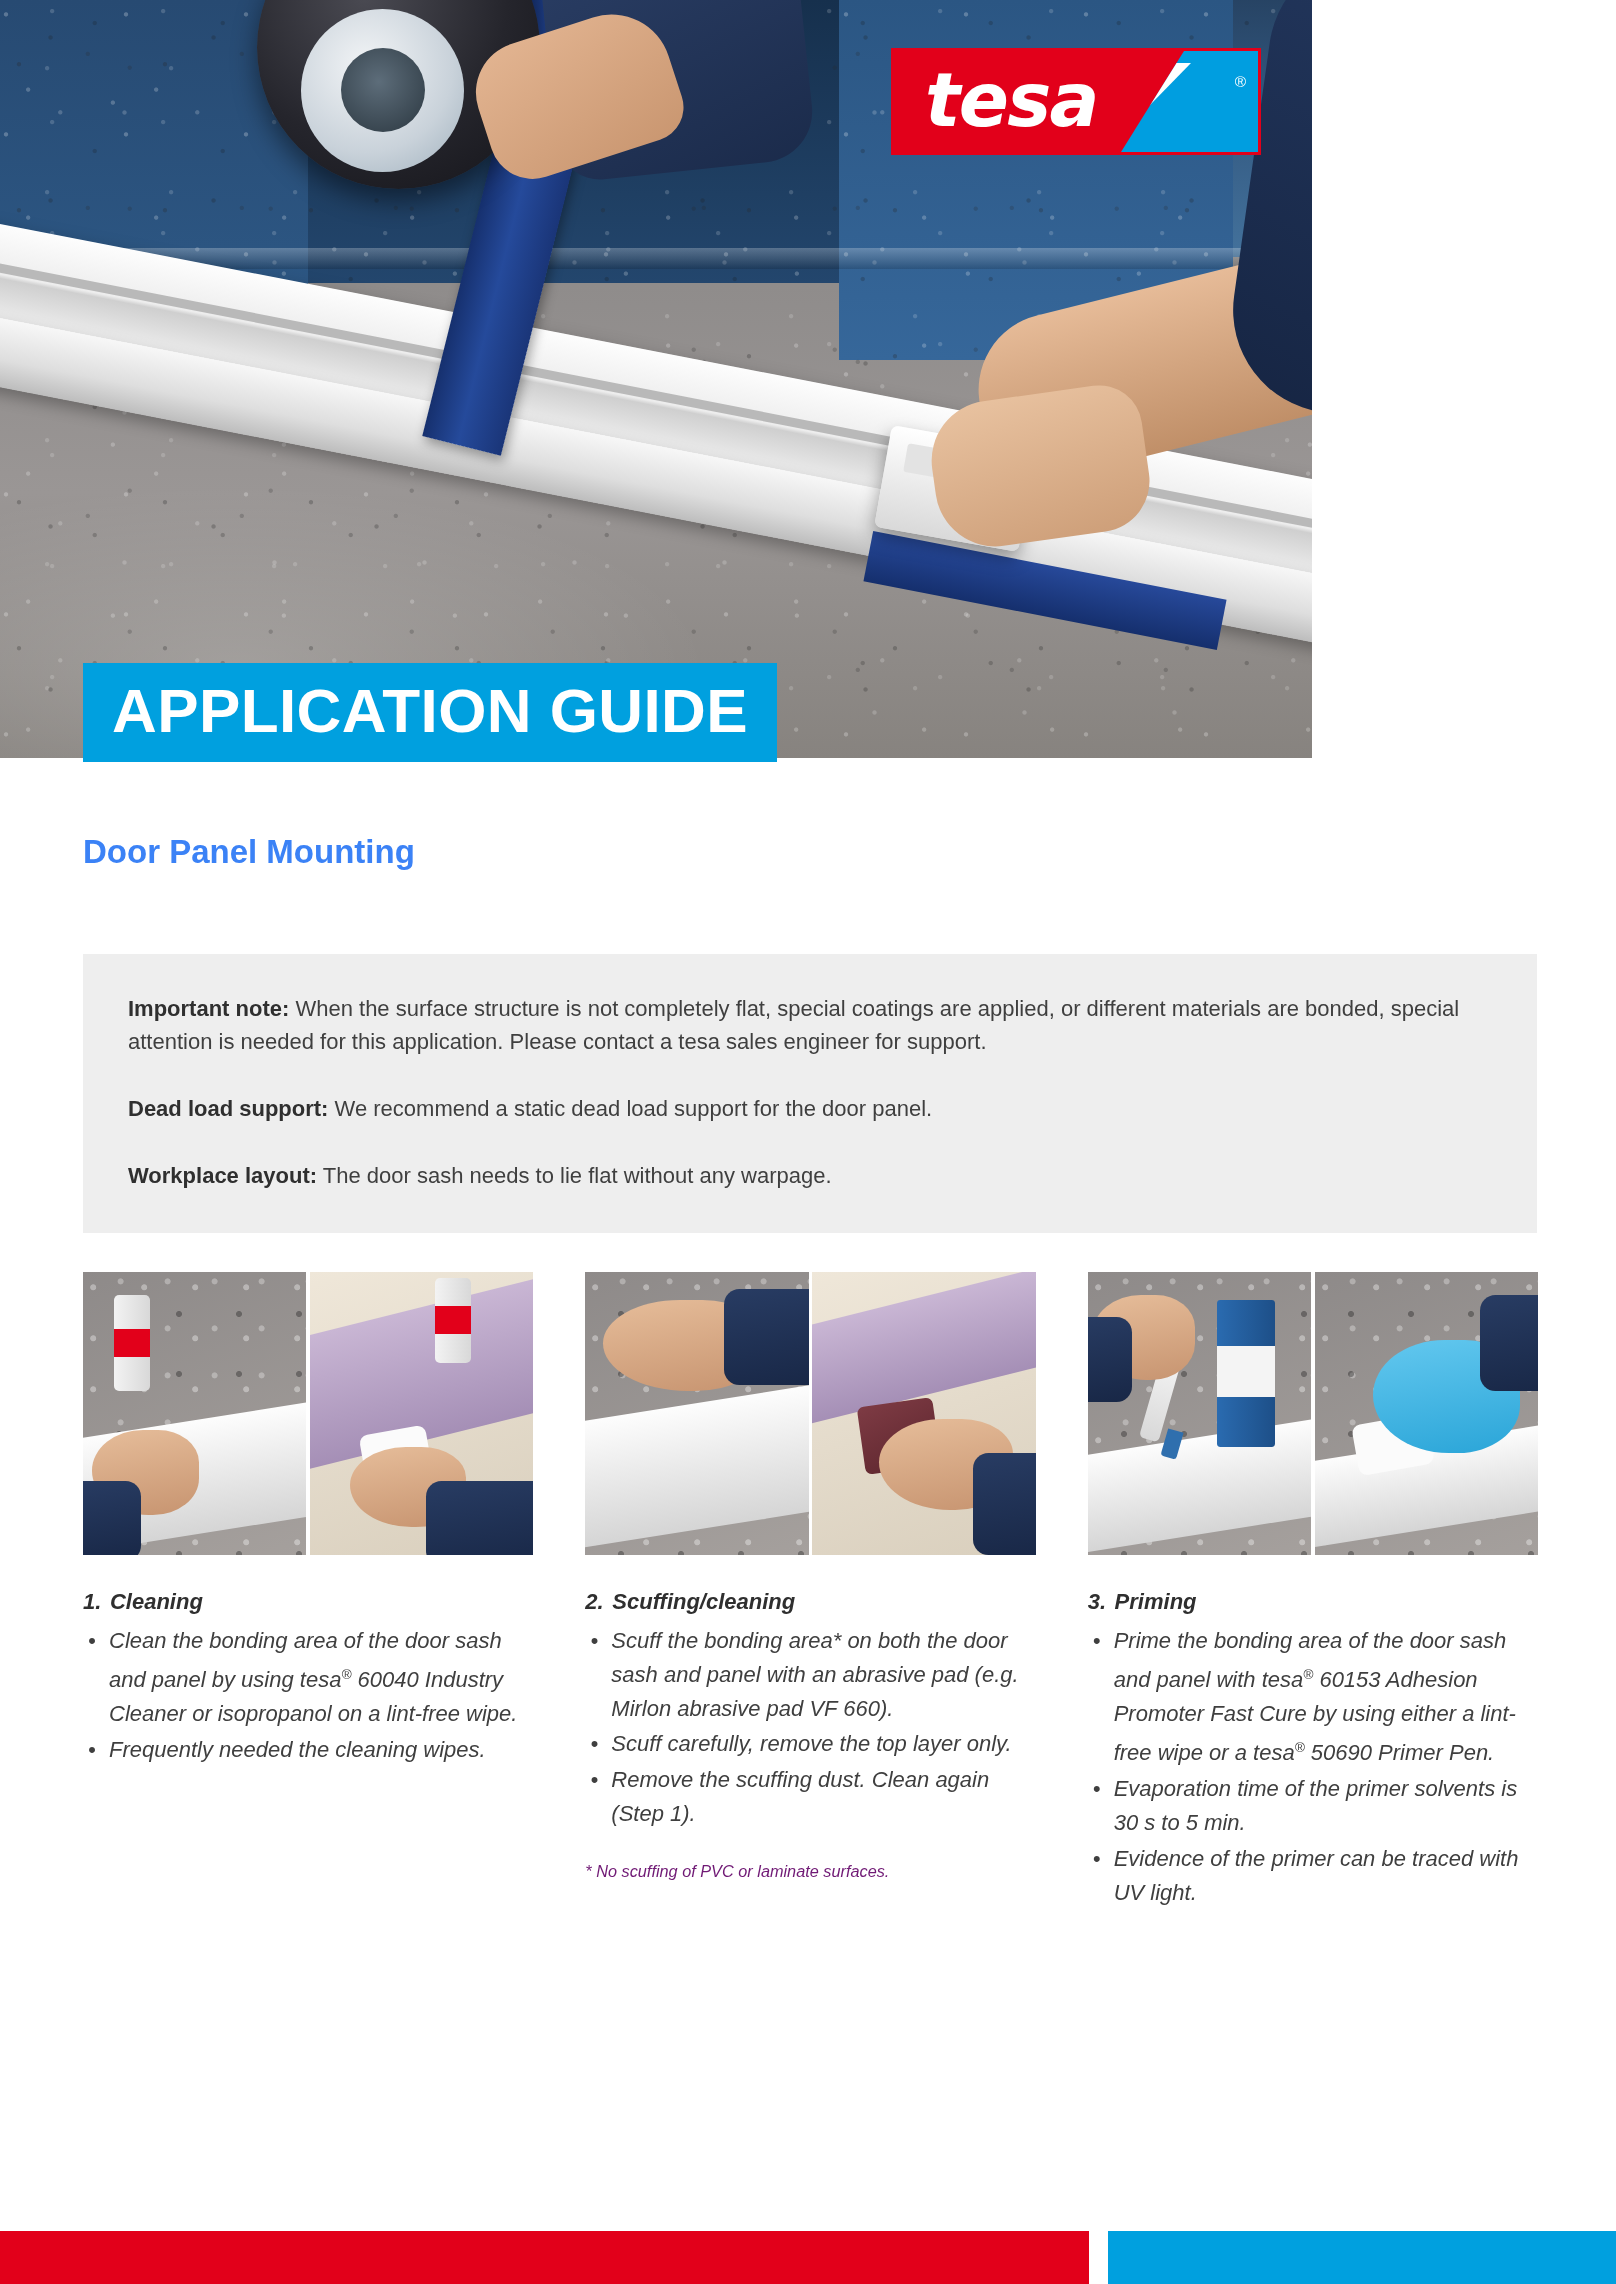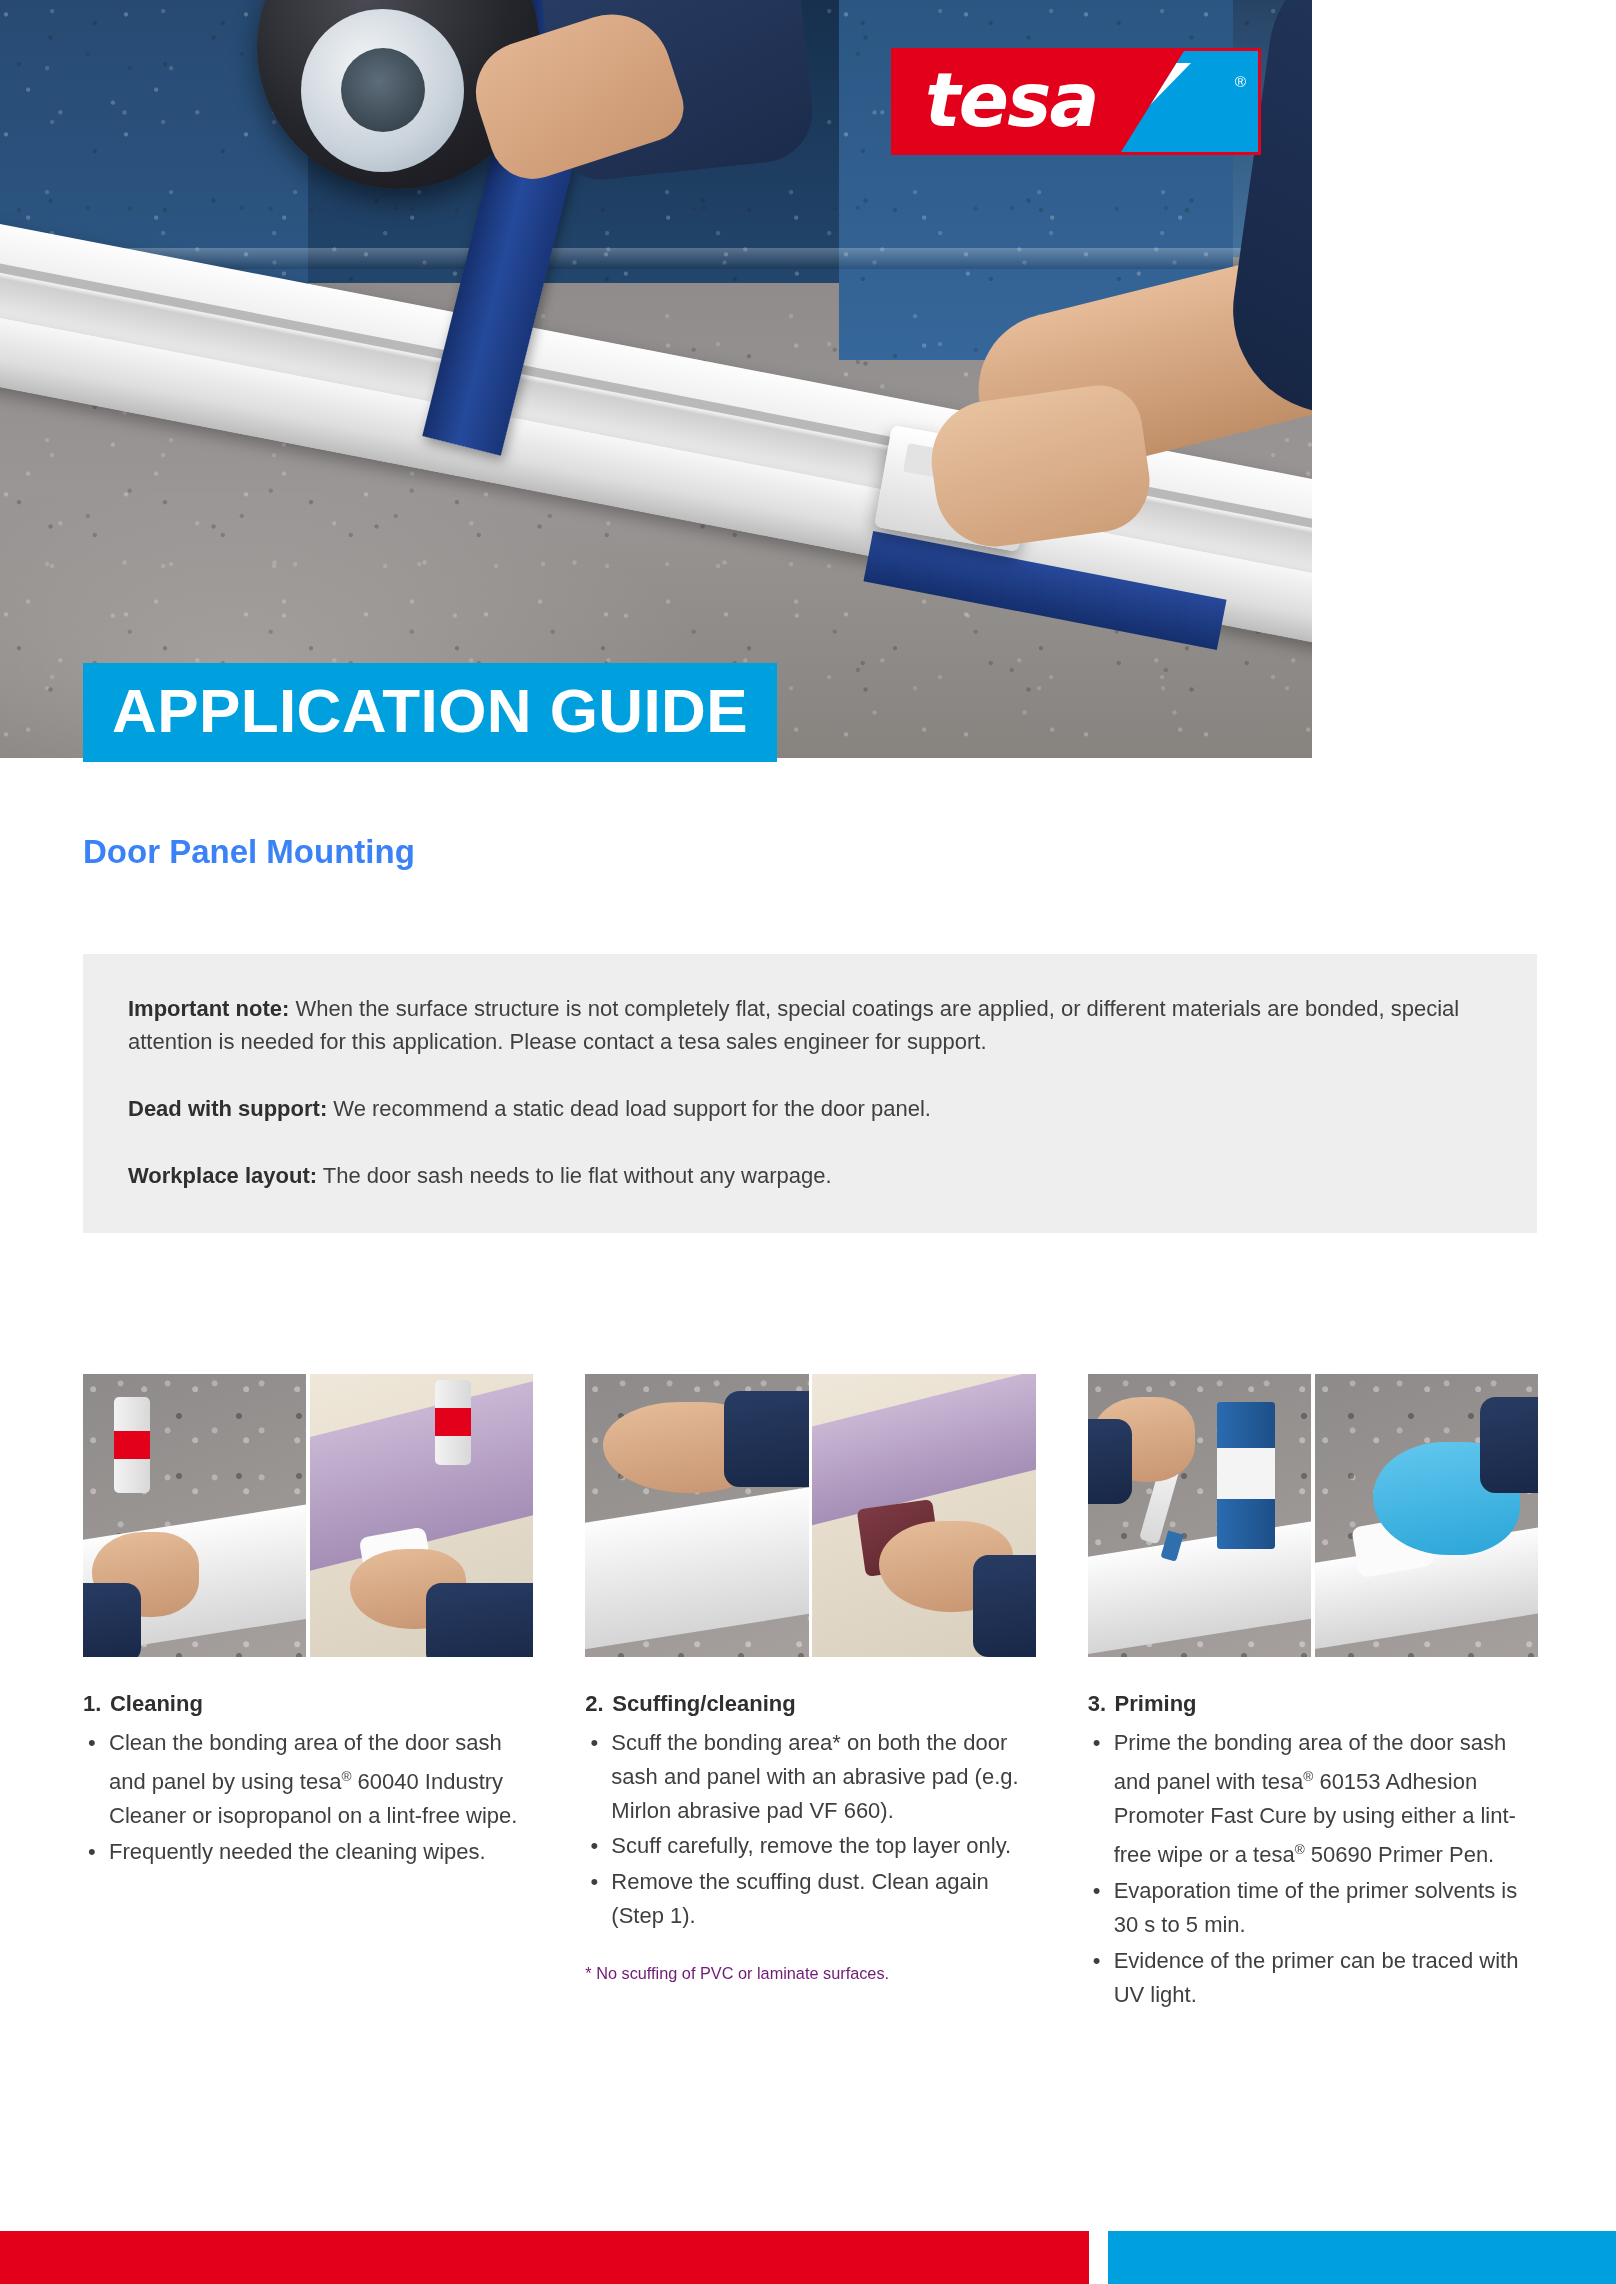--- a/index.html
+++ b/index.html
@@ -317,24 +317,25 @@
     line-height: 33px;
     color: #3f3f3f;
   }
   .notebox p:last-child { margin-bottom: 0; }
   .notebox b { font-weight: 700; color: #2f2f2f; }
 
   
   .steps {
     position: absolute;
     left: 83px;
-    top: 1374px;
+    top: 1272px;
     width: 1455px;
     display: flex;
     gap: 52px;
+    font-style: italic;
   }
   .step { width: 459px; }
   .step-imgs {
     display: flex;
     gap: 3.4px;
     height: 283px;
   }
   .ph {
     flex: 1;
     position: relative;
@@ -520,21 +521,21 @@
 <div class="banner">
   <h1>APPLICATION GUIDE</h1>
 </div>
 <div class="subtitle">Door Panel Mounting</div>
 
 <div class="notebox">
   <p>
     <b>Important note:</b><span> When the surface structure is not completely flat, special coatings are applied, or different materials are bonded, special attention is needed for this application. Please contact a tesa sales engineer for support.</span>
   </p>
   <p>
-    <b>Dead with support:</b><span> We recommend a static dead load support for the door panel.</span>
+    <b>Dead load support:</b><span> We recommend a static dead load support for the door panel.</span>
   </p>
   <p>
     <b>Workplace layout:</b><span> The door sash needs to lie flat without any warpage.</span>
   </p>
 </div>
 
 <div class="steps">
 
   <div class="step">
     <div class="step-imgs">

